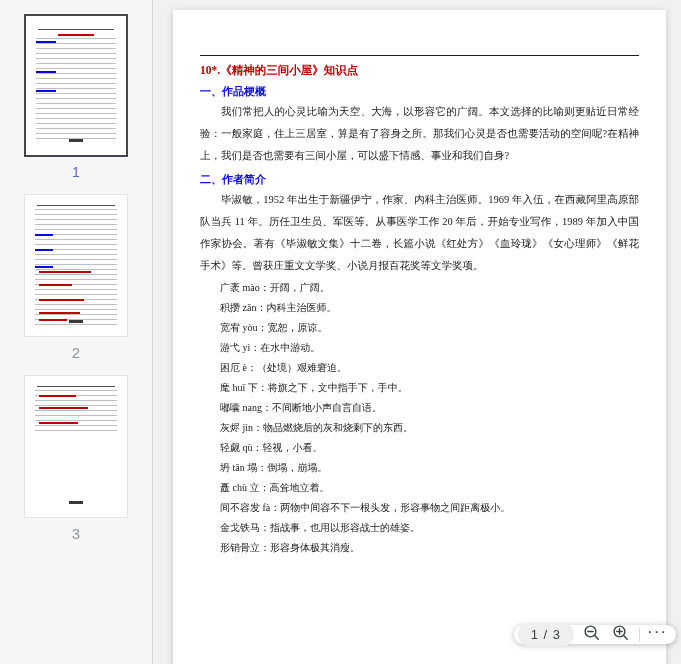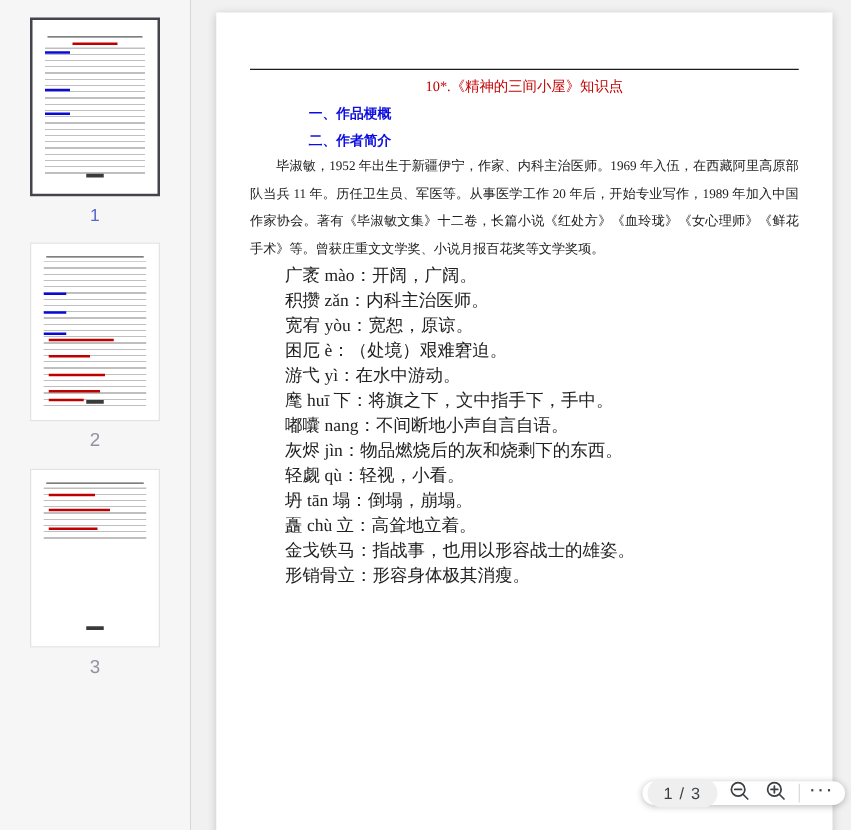--- a/index.html
+++ b/index.html
@@ -52,43 +52,41 @@
     position: absolute; left: 20px; top: 10px;
     width: 493px; height: 780px;
     background: #ffffff;
     box-shadow: 0 1px 7px rgba(0,0,0,0.18);
     padding: 0 27px;
   }
   .doc { color: #212121; font-family: "Liberation Serif", serif; }
   .doc-rule { margin-top: 45px; border-bottom: 1.5px solid #1c1c1c; }
   .doc-title {
     margin-top: 5px;
-    text-align: center;
     color: #c00000;
-    font-weight: normal;
+    font-weight: bold;
     font-size: 11.5px;
     line-height: 18px;
   }
   .doc-h {
     color: #0d0de0;
     font-weight: bold;
     font-size: 11px;
     line-height: 19px;
     margin-top: 3px;
-    margin-left: 47px;
   }
   .doc-p {
     font-size: 10.5px;
     line-height: 22px;
     text-align: justify;
     text-indent: 2em;
   }
   .doc-list { list-style: none; margin: 1px 0 2px 0; }
   .doc-list li {
-    font-size: 14px;
+    font-size: 10px;
     line-height: 20px;
     padding-left: 2em;
   }
 
   
   .toolbar {
     position: absolute;
     right: 5px; bottom: 20px;
     height: 19px;
     background: #ffffff;
@@ -169,36 +167,38 @@
 
   </div>
 
   <div class="main">
     <div class="page doc">
 
       <div class="doc-rule"></div>
       <div class="doc-title">10*.《精神的三间小屋》知识点</div>
 
       <div class="doc-h">一、作品梗概</div>
+      <p class="doc-p">我们常把人的心灵比喻为天空、大海，以形容它的广阔。本文选择的比喻则更贴近日常经验：一般家庭，住上三居室，算是有了容身之所。那我们心灵是否也需要活动的空间呢?在精神上，我们是否也需要有三间小屋，可以盛下情感、事业和我们自身?</p>
 
       <div class="doc-h">二、作者简介</div>
       <p class="doc-p">毕淑敏，1952 年出生于新疆伊宁，作家、内科主治医师。1969 年入伍，在西藏阿里高原部队当兵 11 年。历任卫生员、军医等。从事医学工作 20 年后，开始专业写作，1989 年加入中国作家协会。著有《毕淑敏文集》十二卷，长篇小说《红处方》《血玲珑》《女心理师》《鲜花手术》等。曾获庄重文文学奖、小说月报百花奖等文学奖项。</p>
 
       <ul class="doc-list">
         <li>广袤 mào：开阔，广阔。</li>
         <li>积攒 zǎn：内科主治医师。</li>
         <li>宽宥 yòu：宽恕，原谅。</li>
+        <li>游弋 yì：在水中游动。</li>
         <li>困厄 è：（处境）艰难窘迫。</li>
-        <li>游弋 yì：在水中游动。</li>
         <li>麾 huī 下：将旗之下，文中指手下，手中。</li>
         <li>嘟囔 nang：不间断地小声自言自语。</li>
         <li>灰烬 jìn：物品燃烧后的灰和烧剩下的东西。</li>
         <li>轻觑 qù：轻视，小看。</li>
         <li>坍 tān 塌：倒塌，崩塌。</li>
         <li>矗 chù 立：高耸地立着。</li>
+        <li>间不容发 fà：两物中间容不下一根头发，形容事物之间距离极小。</li>
         <li>金戈铁马：指战事，也用以形容战士的雄姿。</li>
         <li>形销骨立：形容身体极其消瘦。</li>
 
       </ul>
 
     </div>
 
     <div class="toolbar">
       <div class="page-field">1 / 3</div>
 

